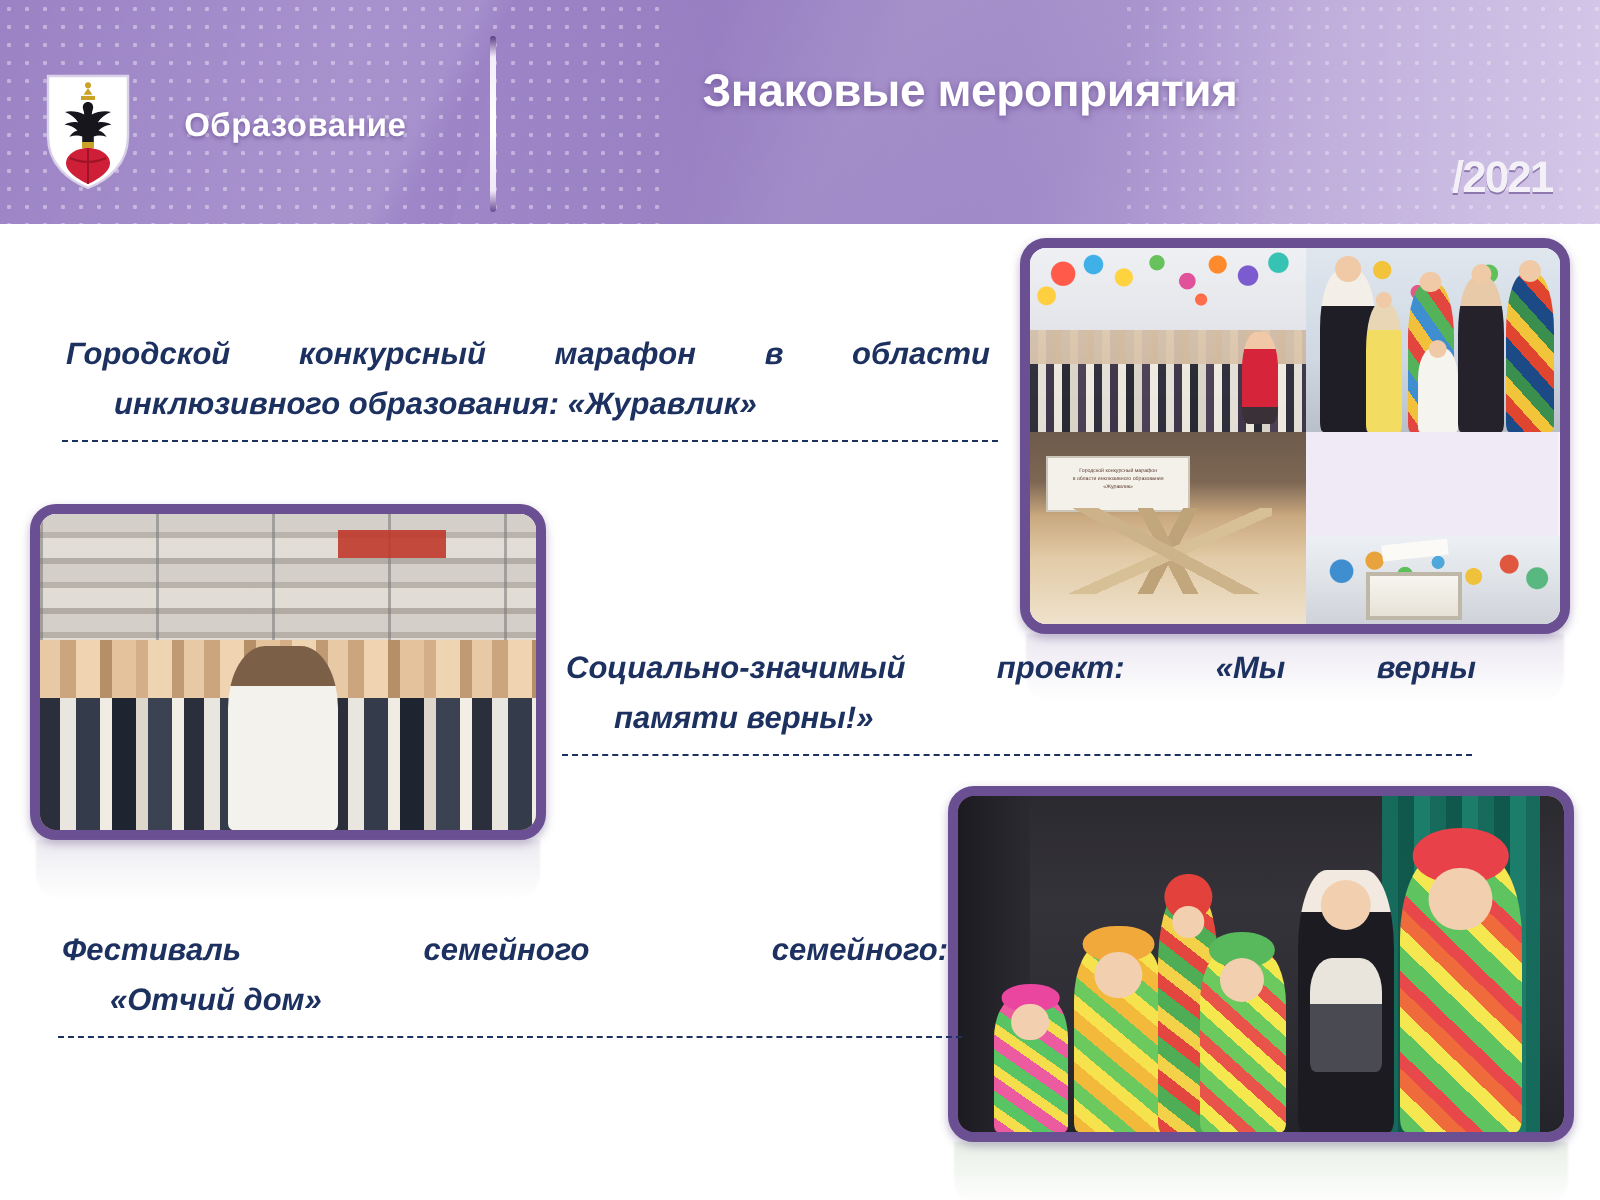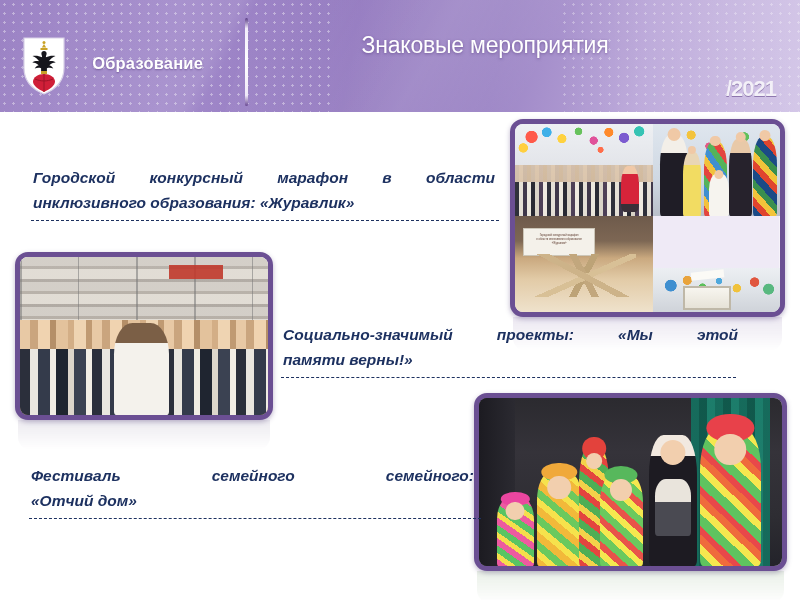--- a/index.html
+++ b/index.html
@@ -88,21 +88,21 @@
     position: absolute;
     left: 255px; top: 30px;
     width: 460px;
     text-align: center;
     color: #ffffff;
     font-size: 23px;
     line-height: 31px;
     letter-spacing: -0.2px;
     text-shadow: 0 1px 3px rgba(70,40,110,0.5);
   }
-  .slide-title .l1 { display: block; }
+  .slide-title .l1 { display: block; font-weight: bold; }
   .slide-title .l2 { display: block; }
 
   .year {
     position: absolute;
     left: 726px; top: 76px;
     font-size: 22px;
     font-weight: bold;
     color: #f3f0f8;
     letter-spacing: -1px;
     text-shadow: 0 1px 0 rgba(90,60,130,0.55);
@@ -123,21 +123,21 @@
     font-style: italic;
     font-weight: bold;
     font-size: 15.5px;
     line-height: 25px;
   }
   .txt .just {
     display: block;
     text-align: justify;
     text-align-last: justify;
   }
-  .txt .rest { display: block; }
+  .txt .rest { display: block; margin-left: 24px; }
   .dashline {
     position: absolute;
     border-top: 1.6px dashed #1d3160;
     height: 0;
   }
 
   #text-marathon { left: 33px; top: 53px; width: 462px; }
   #dash-marathon { left: 31px; top: 108px; width: 468px; }
 
   #text-memory   { left: 283px; top: 210px; width: 455px; }
@@ -494,21 +494,21 @@
         <div class="boards"></div>
         <div class="board-red"></div>
         <div class="pupils"></div>
         <div class="pupil-front"></div>
       </div>
     </div>
   </div>
   <div class="reflect" id="reflect-exhibition"></div>
 
   <div class="txt" id="text-memory">
-    <span class="just">Социально-значимый проекты:          «Мы этой</span>
+    <span class="just">Социально-значимый проект:          «Мы верны</span>
     <span class="rest">памяти верны!»</span>
   </div>
   <div class="dashline" id="dash-memory"></div>
 
   <div class="photo" id="photo-family">
     <div class="inner" style="grid-template-columns:1fr; grid-template-rows:1fr;">
       <div class="cell">
         <div class="sc sc-family"></div>
         <div class="curtain-l"></div>
         <div class="curtain"></div>

